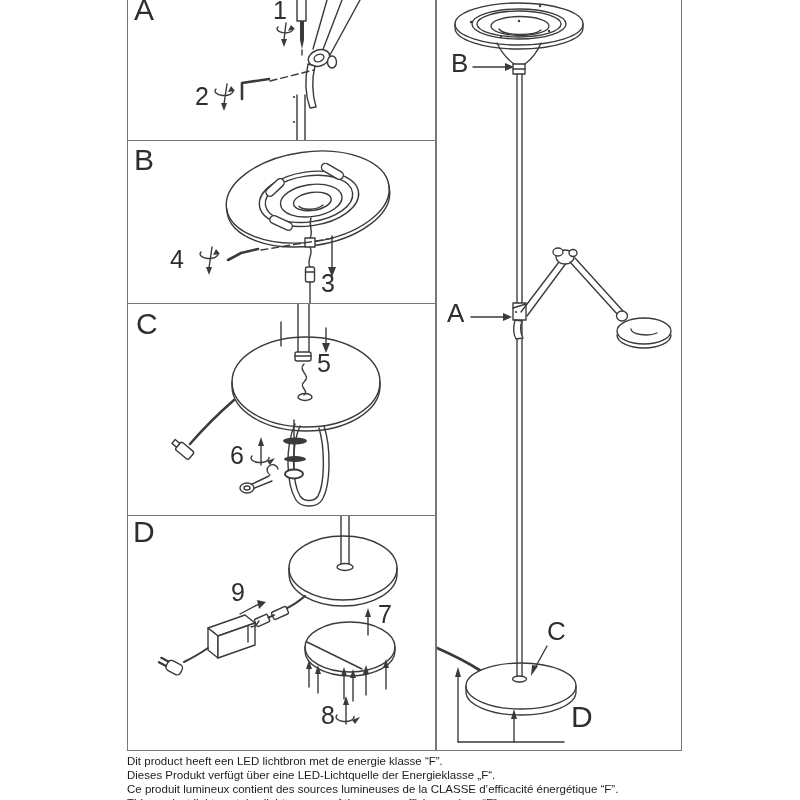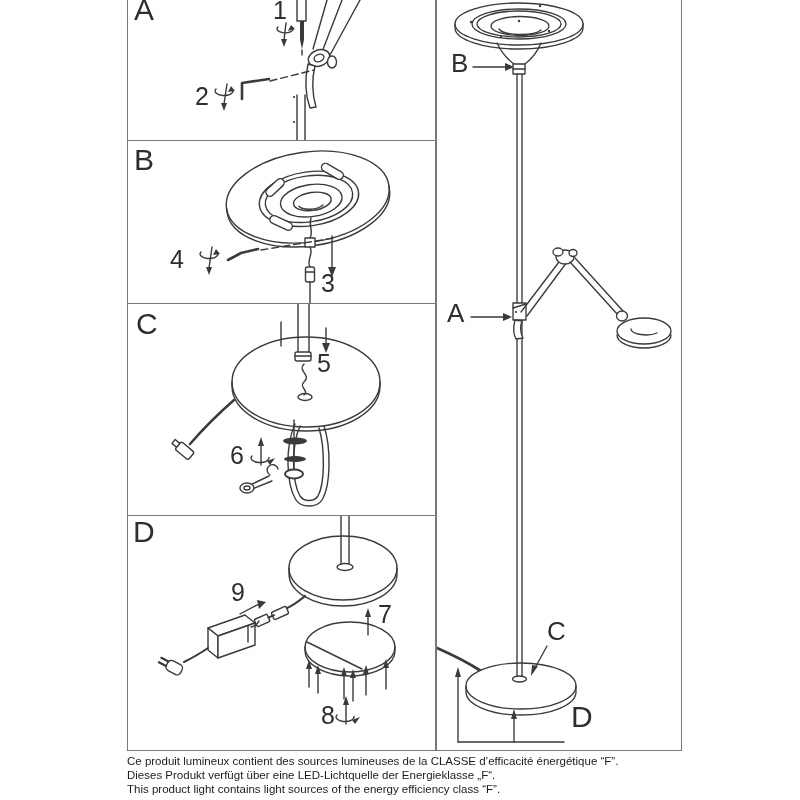--- a/index.html
+++ b/index.html
@@ -310,18 +310,19 @@
         </g>
       </g>
     </svg>
     <span class="ovl" style="left:14px;top:50px;">B</span>
     <span class="ovl" style="left:10px;top:300px;">A</span>
     <span class="ovl" style="left:110px;top:618px;">C</span>
     <span class="ovl" style="left:134px;top:702px;font-size:30px;">D</span>
   </div>
 
   <div class="footer">
+    <p>Dit product heeft een LED lichtbron met de energie klasse “F”.</p>
+    <p>Dieses Produkt verfügt über eine LED-Lichtquelle der Energieklasse „F“.</p>
     <p>Ce produit lumineux contient des sources lumineuses de la CLASSE d’efficacité énergétique “F”.</p>
-    <p>Dieses Produkt verfügt über eine LED-Lichtquelle der Energieklasse „F“.</p>
     <p>This product light contains light sources of the energy efficiency class “F”.</p>
   </div>
 
 </div>
 
 </body></html>

